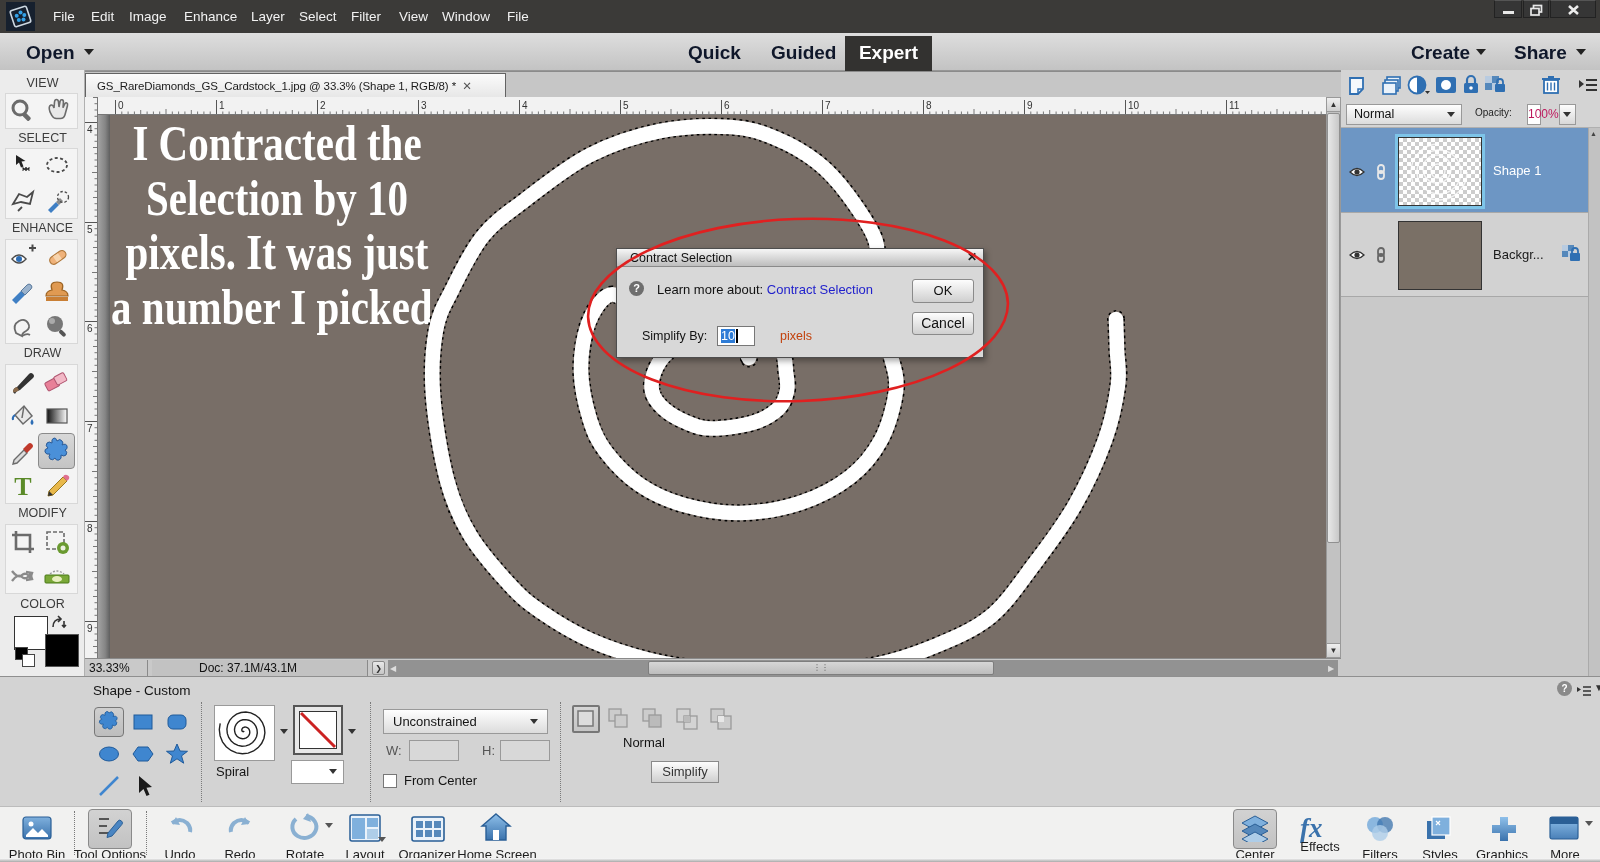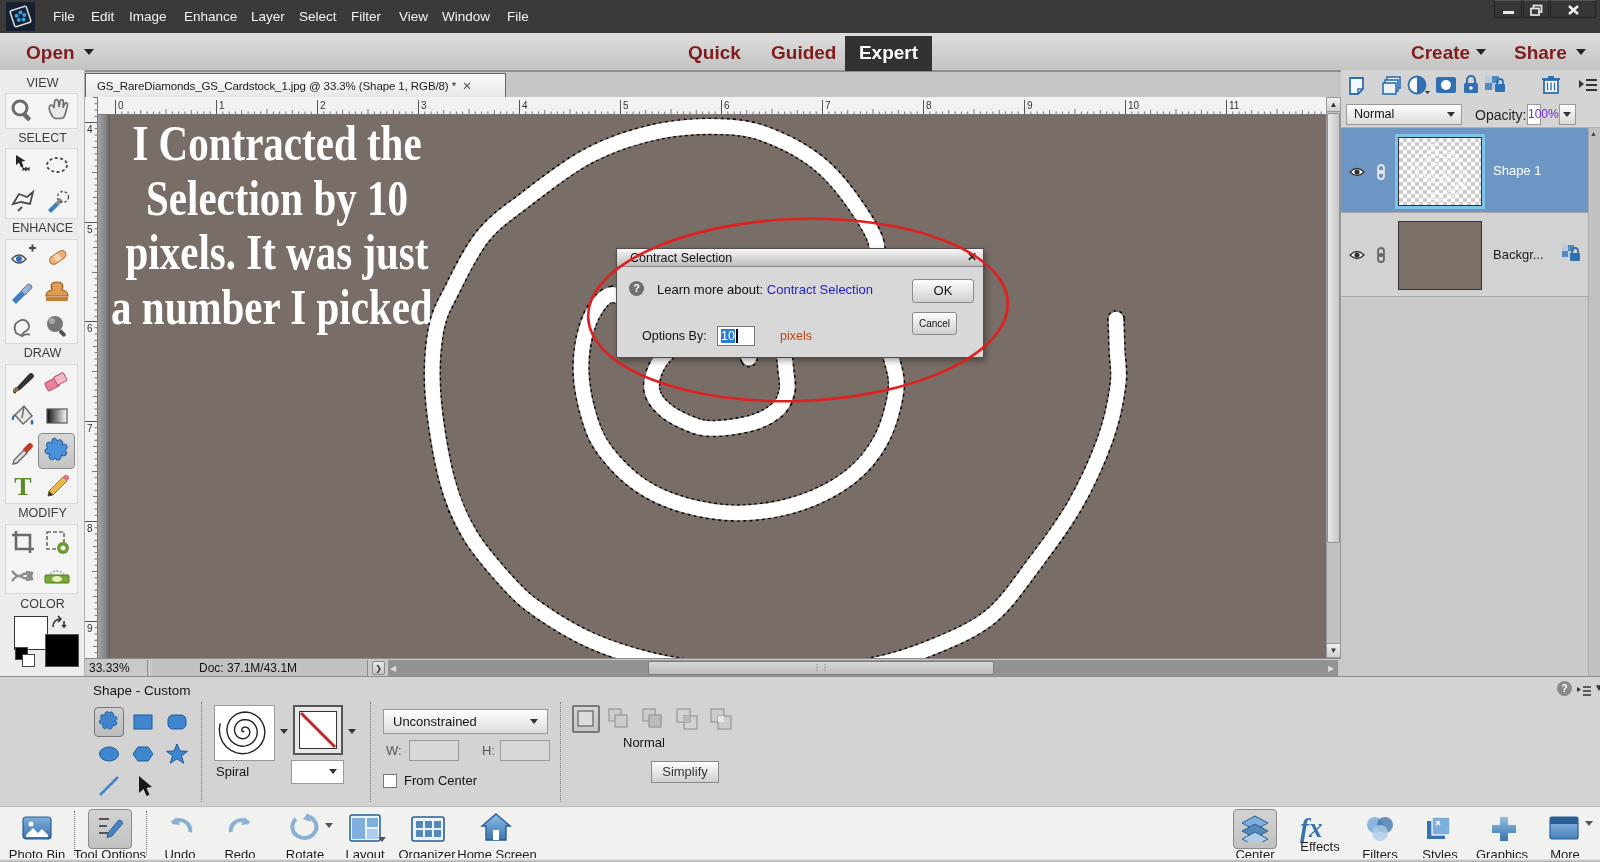--- a/index.html
+++ b/index.html
@@ -2,21 +2,21 @@
 <html><head>
 <meta charset="utf-8">
 <style>
 html,body{margin:0;padding:0;width:1600px;height:862px;overflow:hidden;
 font-family:"Liberation Sans",sans-serif;background:#d3d3d3;position:relative}
 .abs{position:absolute}
 #menubar{left:0;top:0;width:1600px;height:33px;background:#3b3a38}
 #logo{left:6px;top:2px;width:29px;height:29px;background:#16202e}
 .menu{top:0;height:33px;line-height:33px;color:#f2f2f2;font-size:13.5px}
 #bar2{left:0;top:33px;width:1600px;height:38px;background:linear-gradient(#dedede,#c3c3c3);border-bottom:1px solid #969696;box-sizing:border-box}
-.b2t{font-weight:bold;font-size:19px;color:#7f1d1d;top:42px}
+.b2t{font-weight:bold;font-size:19px;color:#0f172a;top:42px}
 #experttab{left:845px;top:36px;width:87px;height:35px;background:#333230;color:#fff;font-weight:bold;font-size:19px;text-align:center;line-height:34px}
 .tri{width:0;height:0;border-left:5px solid transparent;border-right:5px solid transparent;border-top:6px solid #222}
 #tabbar{left:85px;top:71px;width:1256px;height:26px;background:#c6c6c6;border-top:1px solid #8b8b8b;box-sizing:border-box}
 #doctab{left:0px;top:1px;width:421px;height:25px;background:linear-gradient(#fbfbfb,#e6e6e6);border:1px solid #636363;border-bottom:none;box-sizing:border-box;font-size:11.5px;color:#1c1c1c;line-height:24px;padding-left:11px;white-space:nowrap;letter-spacing:-0.1px}
 #lefttools{left:0;top:70px;width:85px;height:606px;background:#ececec;border-right:1px solid #b0b0b0;box-sizing:border-box}
 .tlabel{width:85px;text-align:center;font-size:12.5px;color:#3c3c3c}
 #rightpanel{left:1341px;top:70px;width:259px;height:606px;background:#ccc}
 #tooloptions{left:0;top:676px;width:1600px;height:130px;background:#d3d3d3;border-top:1px solid #8f8f8f;box-sizing:border-box}
 #taskbar{left:0;top:806px;width:1600px;height:52px;background:#f1f1f0;border-top:1px solid #bcbcbc;box-sizing:border-box}
 #bottomstrip{left:0;top:858px;width:1600px;height:4px;background:linear-gradient(#fdfdfd,#a9a9a9)}
@@ -428,28 +428,28 @@
 </svg>
   </div>
 
 <div class="abs" id="dialog" style="left:616px;top:248px;width:368px;height:110px;background:#d8d8d8;border:1px solid #4e4e4e;box-sizing:border-box;box-shadow:2px 3px 6px rgba(0,0,0,0.35)">
  <div class="abs" style="left:0;top:0;width:366px;height:18px;background:linear-gradient(#f6f6f6,#bdbdbd);border-bottom:1px solid #8a8a8a;box-sizing:border-box">
   <div class="abs" style="left:13px;top:2px;font-size:12.5px;color:#111">Contract Selection</div>
   <div class="abs" style="left:350px;top:1px;font-size:12px;color:#222;font-weight:bold">✕</div>
  </div>
  <div class="abs" style="left:12px;top:32px;width:15px;height:15px;border-radius:50%;background:#6e6e6e;color:#fff;font-size:11px;text-align:center;line-height:15px;font-weight:bold">?</div>
  <div class="abs" style="left:40px;top:33px;font-size:13px;color:#111">Learn more about: <span style="color:#2222cc">Contract Selection</span></div>
- <div class="abs" style="left:25px;top:80px;font-size:12.5px;color:#111">Options By:</div>
+ <div class="abs" style="left:25px;top:80px;font-size:12.5px;color:#111">Simplify By:</div>
  <div class="abs" style="left:100px;top:77px;width:38px;height:20px;background:#fff;border:1px solid #777;box-sizing:border-box">
   <span style="position:absolute;left:3px;top:2px;font-size:12.5px;background:#2e7cd6;color:#fff">10</span>
       <div style="position:absolute;left:18px;top:2px;width:1.6px;height:14px;background:#000"></div>
  </div>
  <div class="abs" style="left:163px;top:80px;font-size:12.5px;color:#c2410c">pixels</div>
  <div class="abs btn" style="left:295px;top:30px;width:62px;height:24px;font-size:13px;color:#111;line-height:22px">OK</div>
- <div class="abs btn" style="left:295px;top:63px;width:45px;height:23px;font-size:10px;color:#111;line-height:21px">Cancel</div>
+ <div class="abs btn" style="left:295px;top:63px;width:62px;height:23px;font-size:14px;color:#111;line-height:21px">Cancel</div>
 </div>
 
 <svg class="abs" style="left:575px;top:205px" width="450" height="210" viewBox="0 0 450 210">
 <ellipse cx="223" cy="105" rx="210" ry="91" fill="none" stroke="#e02020" stroke-width="2.6" transform="rotate(-2 223 105)"></ellipse>
 </svg>
 
 <div class="abs" id="vscroll">
 <div class="abs" style="left:0px;top:0px;width:13px;height:14px;background:linear-gradient(#efefef,#cfcfcf);border-bottom:1px solid #999;box-sizing:border-box;text-align:center;font-size:8px;color:#333;line-height:14px">▲</div>
 <div class="abs" style="left:0px;top:15px;width:13px;height:430px;background:linear-gradient(90deg,#e8e8e8,#c8c8c8);border:1px solid #909090;border-radius:2px;box-sizing:border-box"></div>
 <div class="abs" style="left:0px;top:545px;width:13px;height:14px;background:linear-gradient(#efefef,#cfcfcf);border-top:1px solid #999;box-sizing:border-box;text-align:center;font-size:8px;color:#333;line-height:14px">▼</div>
@@ -632,22 +632,22 @@
       <path d="M1 5 h18 M7 3 h6" stroke="#2f6fb2" stroke-width="2"></path>
       <path d="M6.5 8.5 v8 M10 8.5 v8 M13.5 8.5 v8" stroke="#2f6fb2" stroke-width="1.4"></path>
     </svg>
     <svg class="abs" style="left:236px;top:6px" width="22" height="18" viewBox="0 0 22 18">
       <path d="M2 4 l5 4 -5 4z" fill="#333"></path>
       <path d="M9 4 h11 M9 9 h11 M9 14 h11" stroke="#333" stroke-width="2"></path>
     </svg>
     <div class="abs" style="left:0;top:32px;width:259px;height:26px;background:#d4d4d4;border-bottom:1px solid #b0b0b0;box-sizing:border-box"></div>
     <div class="abs dd" style="left:5px;top:34px;width:116px;height:21px;font-size:12.5px;color:#111;line-height:19px;padding-left:7px">Normal</div>
     <div class="abs ddarrow" style="left:106px;top:42px"></div>
-    <div class="abs" style="left:134px;top:37px;font-size:14px;color:#222">Opacity:</div>
-    <div class="abs" style="left:186px;top:34px;width:14px;height:21px;background:#fff;border:1px solid #999;box-sizing:border-box;font-size:12px;color:#6d28d9;line-height:19px;text-align:center">100%</div>
+    <div class="abs" style="left:134px;top:37px;font-size:10px;color:#222">Opacity:</div>
+    <div class="abs" style="left:186px;top:34px;width:14px;height:21px;background:#fff;border:1px solid #999;box-sizing:border-box;font-size:12px;color:#be185d;line-height:19px;text-align:center">100%</div>
     <div class="abs" style="left:218px;top:34px;width:17px;height:21px;background:linear-gradient(#fdfdfd,#d8d8d8);border:1px solid #999;box-sizing:border-box"></div>
     <div class="abs ddarrow" style="left:222px;top:42px"></div>
     <div class="abs" style="left:0;top:58px;width:247px;height:84px;background:#6d96c4"></div>
     <svg class="abs" style="left:8px;top:95px" width="16" height="14" viewBox="0 0 16 14">
       <path d="M1 7 q7-7 14 0 q-7 7 -14 0z" fill="#fff" stroke="#333" stroke-width="1.3"></path>
       <circle cx="8" cy="7" r="2.6" fill="#333"></circle>
     </svg>
     <svg class="abs" style="left:33px;top:94px" width="14" height="16" viewBox="0 0 14 16">
       <rect x="4" y="1" width="6" height="8" rx="3" fill="none" stroke="#e8e8e8" stroke-width="1.8"></rect>
       <rect x="4" y="7" width="6" height="8" rx="3" fill="none" stroke="#e8e8e8" stroke-width="1.8"></rect>

